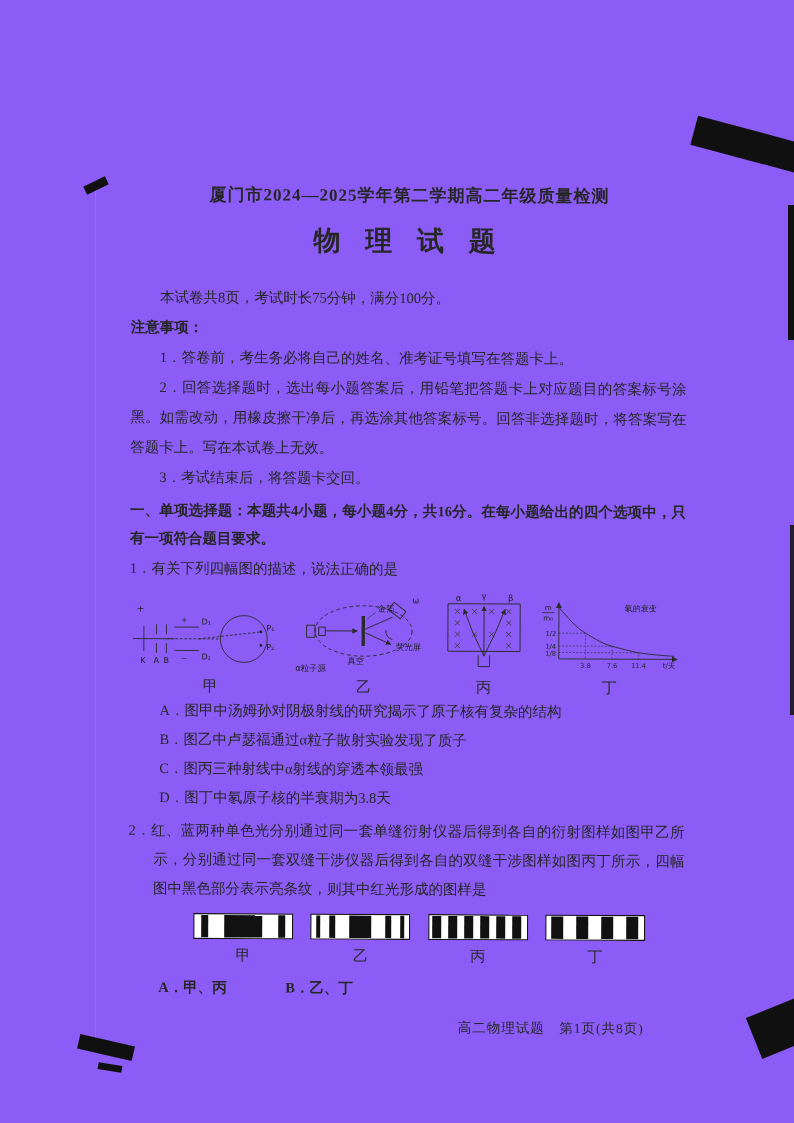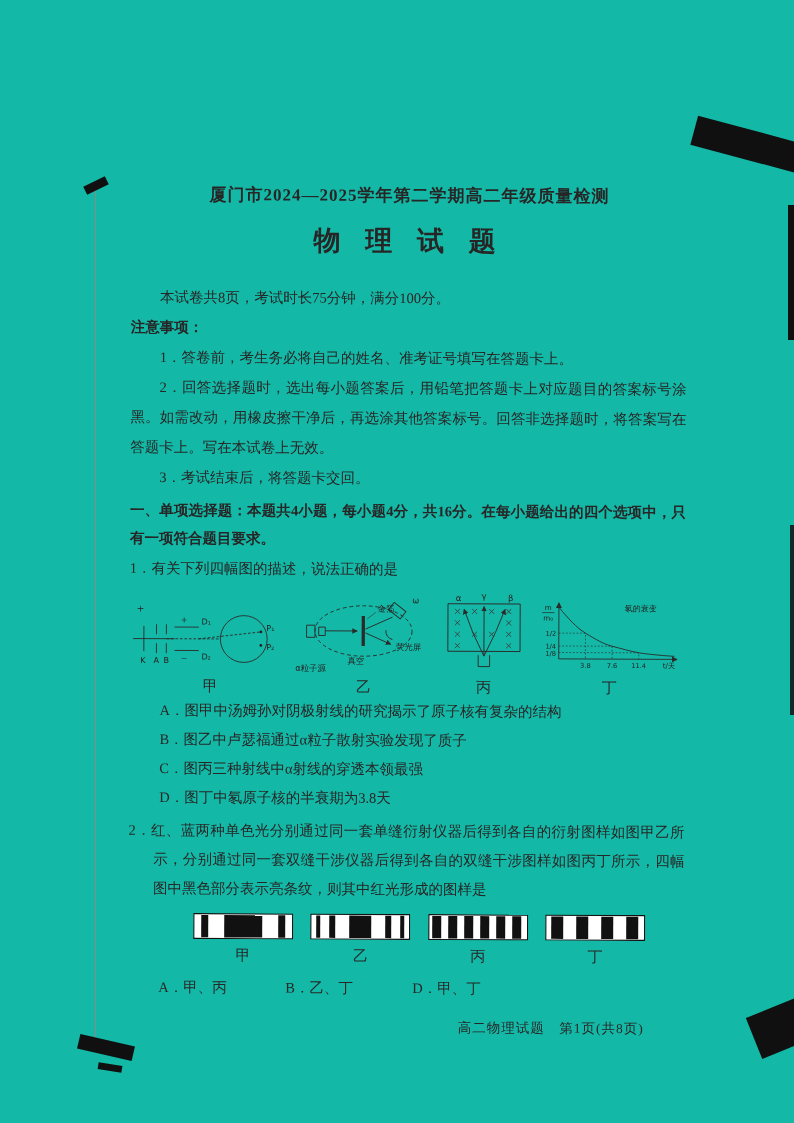--- a/index.html
+++ b/index.html
@@ -4,21 +4,21 @@
 <style>
   * { margin:0; padding:0; box-sizing:border-box; }
   html,body { width:794px; height:1123px; }
   body {
     background:#e9e8e4;
     font-family:"Liberation Serif","DejaVu Serif",serif;
     color:#262626;
     position:relative;
     overflow:hidden;
   }
-  .page { position:absolute; inset:0; background:#14b8a6; }
+  .page { position:absolute; inset:0; background:#8b5cf6; }
   .artifact { position:absolute; background:#101010; z-index:6; }
   .art-left-line { left:95px; top:190px; width:1px; height:855px; background:#8a8a86; }
   .art-tl { left:84px; top:181px; width:24px; height:9px; transform:rotate(-26deg); }
   .art-tr { right:-28px; top:132px; width:130px; height:30px; transform:rotate(15deg); }
   .art-r1 { right:0; top:205px; width:6px; height:135px; }
   .art-r2 { right:0; top:525px; width:4px; height:190px; opacity:.85; }
   .art-bl { left:78px; top:1040px; width:56px; height:15px; transform:rotate(13deg); }
   .art-bl2 { left:98px; top:1064px; width:24px; height:7px; transform:rotate(9deg); }
   .art-br { right:-14px; top:1006px; width:56px; height:44px; transform:rotate(-22deg); }
 
@@ -41,21 +41,21 @@
   .fig figcaption { font-size:15px; margin-top:2px; }
   svg text { font-family:"DejaVu Sans",sans-serif; fill:#222; }
 
   .opt { font-size:14.5px; line-height:29px; padding-left:2.1em; }
 
   .patrow { display:flex; justify-content:space-between; margin-top:10px; margin-left:65px; width:452px; }
   .pat { text-align:center; }
   .pat figcaption { font-size:15px; margin-top:3px; }
 
   .optrow { display:flex; margin-top:8px; padding-left:2.1em; font-size:14.5px; line-height:29px; }
-  .optrow span { width:127px; }
+  .optrow span { width:127px;font-weight:bold; }
 
   .footer { margin-top:16px; font-size:13.5px; text-align:right; padding-right:40px; letter-spacing:1px; }
 </style>
 </head>
 <body>
 
 <div class="page">
 
   <div class="artifact art-left-line"></div>
   <div class="artifact art-tl"></div>
@@ -266,19 +266,18 @@
           </g>
         </svg>
         <figcaption>丁</figcaption>
       </figure>
 
     </div>
 
     <div class="optrow">
       <span>A．甲、丙</span>
       <span>B．乙、丁</span>
-      <span>D．甲、丁</span>
     </div>
 
     <p class="footer">高二物理试题　第1页(共8页)</p>
 
   </main>
 </div>
 
 </body></html>

